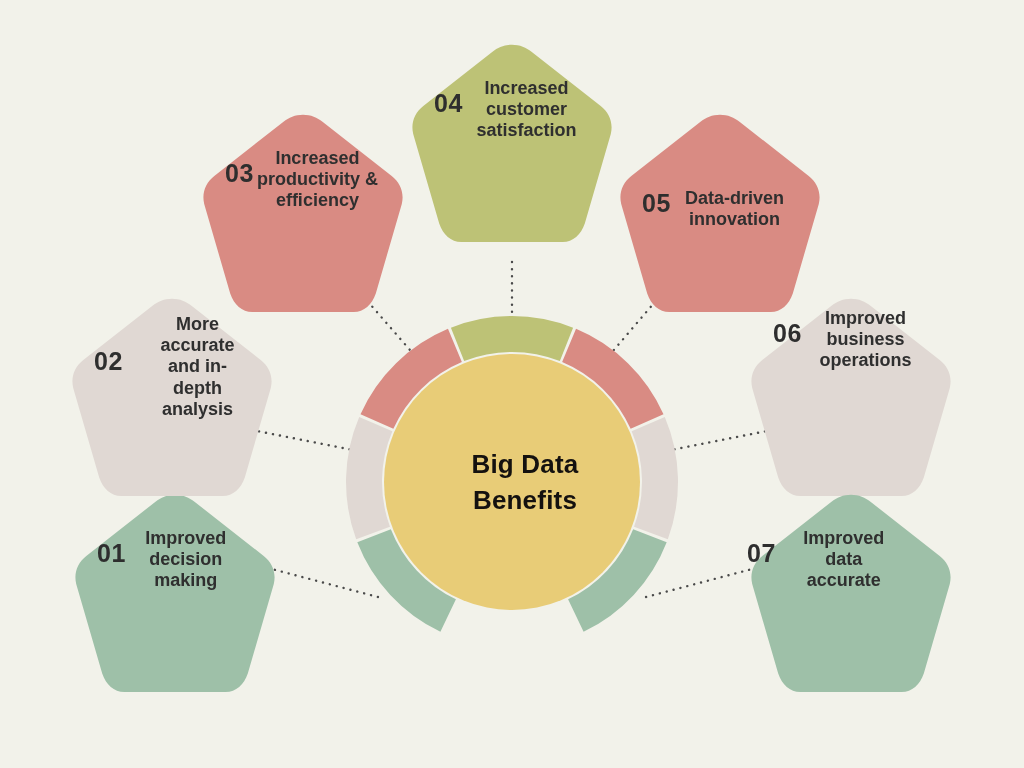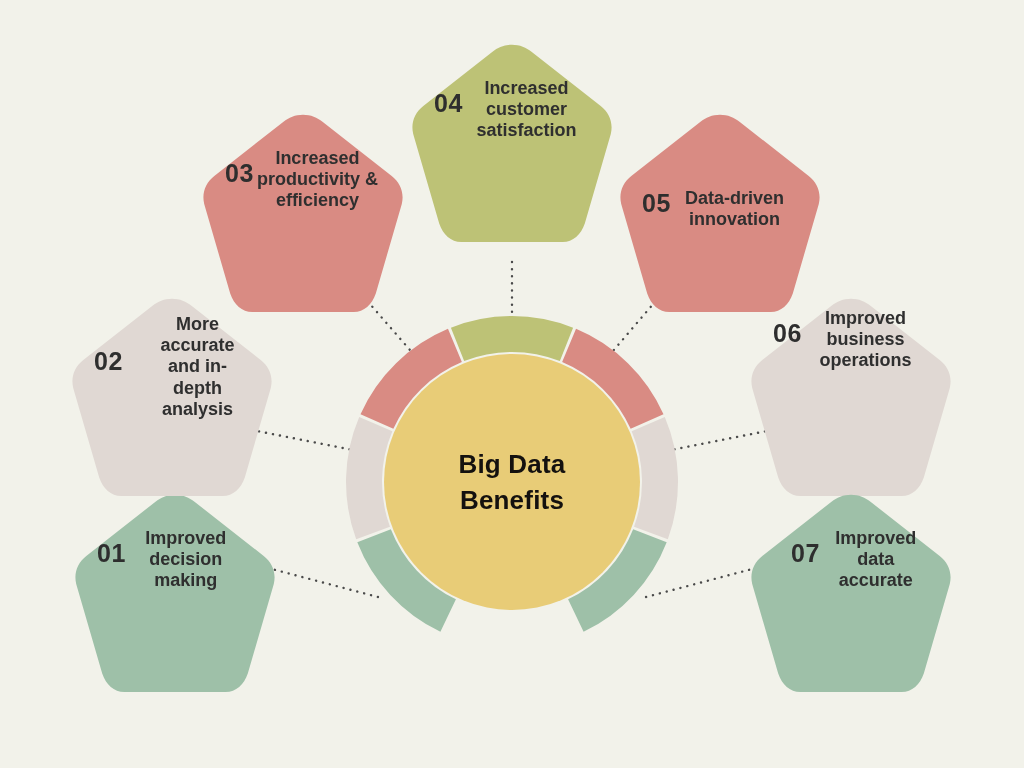--- a/index.html
+++ b/index.html
@@ -134,25 +134,25 @@
   <div class="node" style="left:642px;top:136px;width:156px;margin-top:40px;">
     <div class="num">05</div>
     <div class="txt" style="max-width:146px;">Data-driven innovation</div>
   </div>
 
   <div class="node" style="left:773px;top:296px;width:156px;">
     <div class="num">06</div>
     <div class="txt" style="max-width:142px;">Improved business operations</div>
   </div>
 
-  <div class="node" style="left:791px;top:516px;width:156px;">
+  <div class="node" style="left:747px;top:516px;width:156px;gap:12px;">
     <div class="num">07</div>
     <div class="txt" style="max-width:112px;">Improved data accurate</div>
   </div>
 
-  <div class="center-label" style="left:384px;top:432px;width:256px;height:100px;">
+  <div class="center-label" style="left:384px;top:432px;width:256px;height:100px;padding-left:13px;">
     <div>
       <div>Big Data</div>
       <div>Benefits</div>
     </div>
   </div>
 
 </div>
 
 </body></html>

